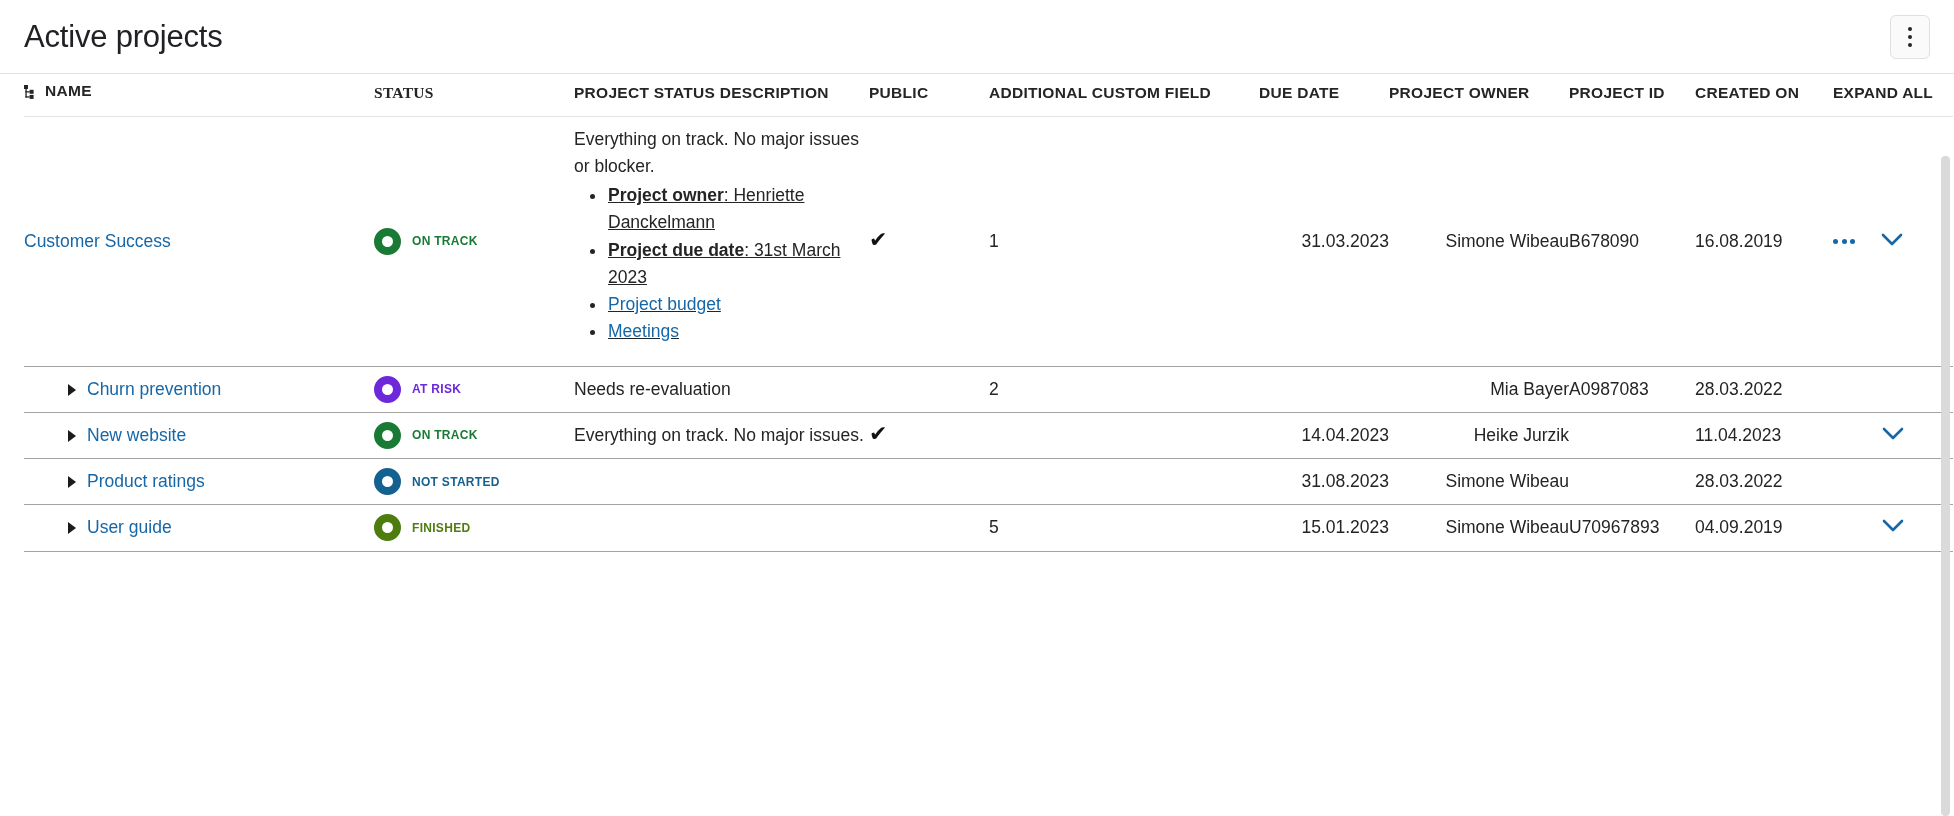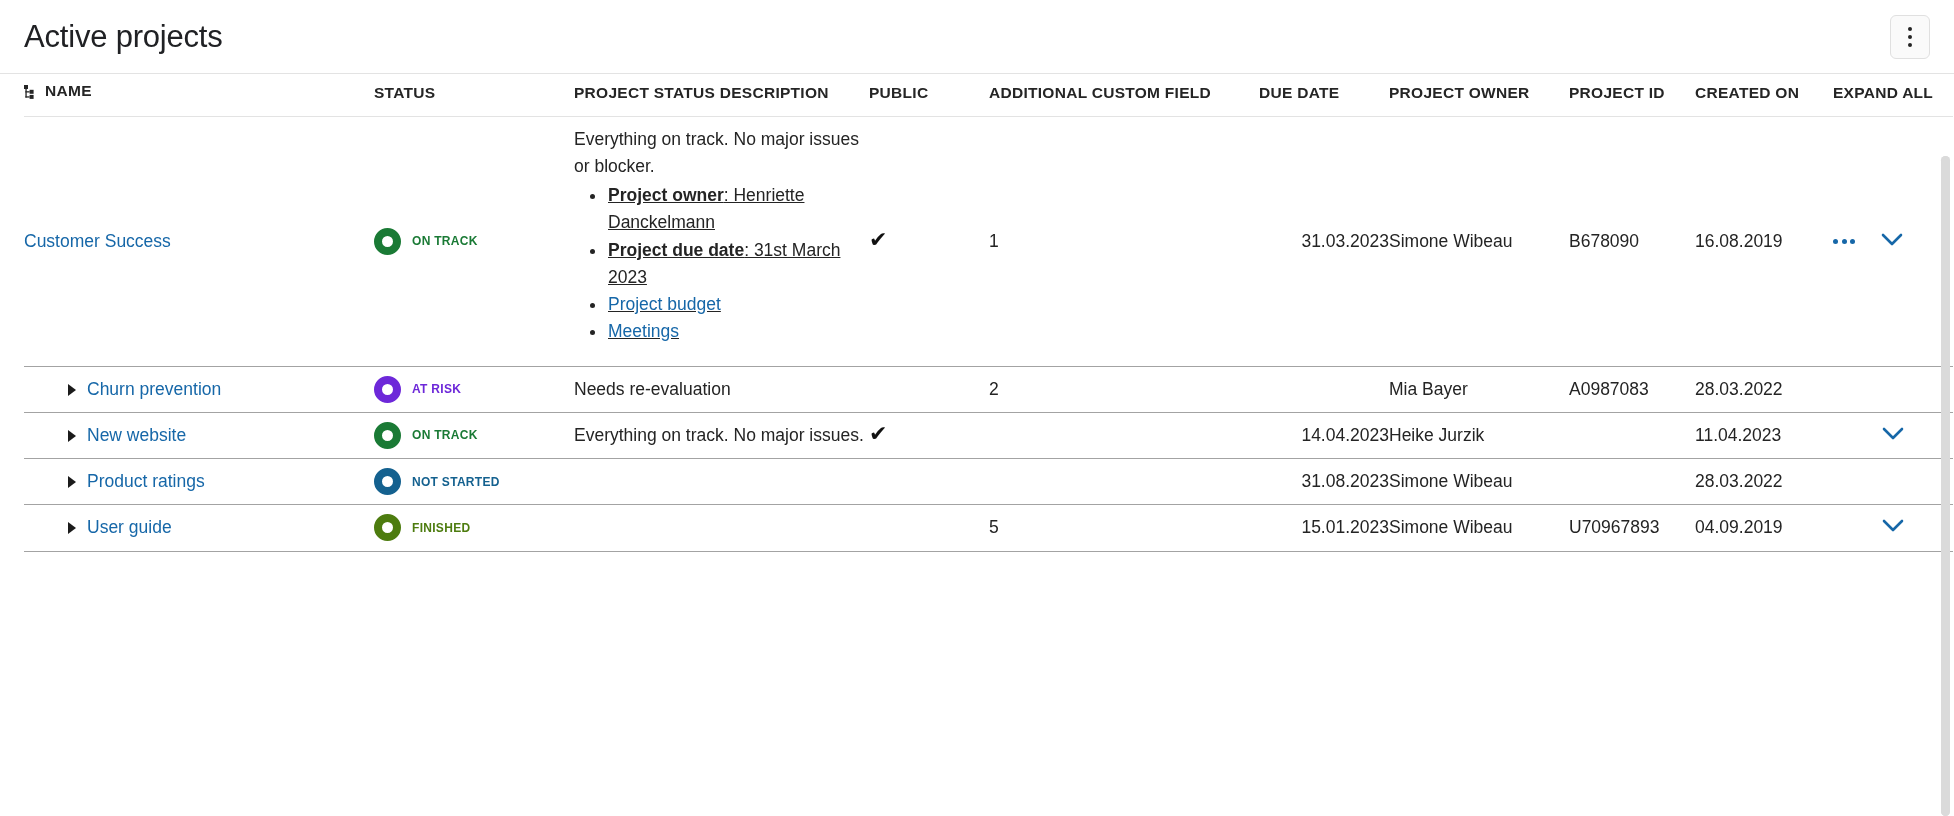--- a/index.html
+++ b/index.html
@@ -114,21 +114,21 @@
     letter-spacing: 0.28px;
     color: #252525;
     text-transform: uppercase;
     text-align: left;
     padding: 8px 0 14px 0;
     vertical-align: bottom;
     white-space: nowrap;
     border-bottom: 1px solid #e3e3e3;
   }
   th.th-name      { width: 350px; padding-left: 0; }
-  th.th-status    { width: 200px; }
+  th.th-status    { width: 200px; font-family: Liberation Serif, serif; }
   th.th-desc      { width: 295px; }
   th.th-public    { width: 120px; }
   th.th-custom    { width: 270px; }
   th.th-due       { width: 130px; text-align: right; }
   th.th-owner     { width: 180px; padding-left: 12px; }
   th.th-pid       { width: 126px; }
   th.th-created   { width: 138px; }
   th.th-expand    { width: 120px; }
 
   .name-head { display: inline-flex; align-items: center; gap: 9px; }
@@ -137,21 +137,21 @@
   table.grid tbody td {
     font-size: 17.5px;
     color: #242424;
     vertical-align: middle;
     padding: 9px 0;
     border-bottom: 1px solid #a3a3a3;
     line-height: 1.55;
   }
   td.c-name { padding-left: 0; }
   td.c-due     { text-align: right; }
-  td.c-owner   { padding-left: 12px; }
+  td.c-owner   { padding-left: 12px; text-align: right; }
   td.c-public  { text-align: left; }
   td.c-custom  { text-align: left; }
   td.c-expand  { text-align: left; }
 
   .link { color: #1667a8; text-decoration: none; cursor: pointer; }
 
   .name-cell { display: flex; align-items: center; }
   .name-cell.child { padding-left: 44px; }
   .caret-right {
     width: 0; height: 0;

